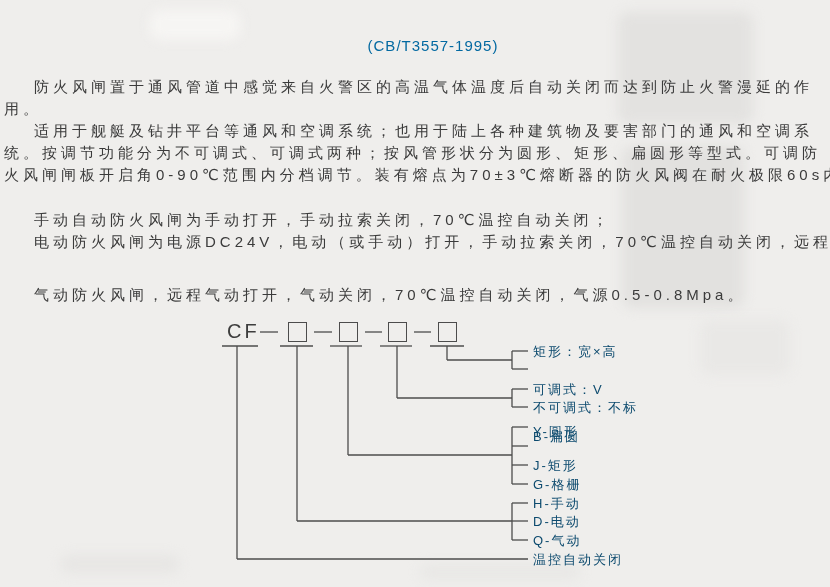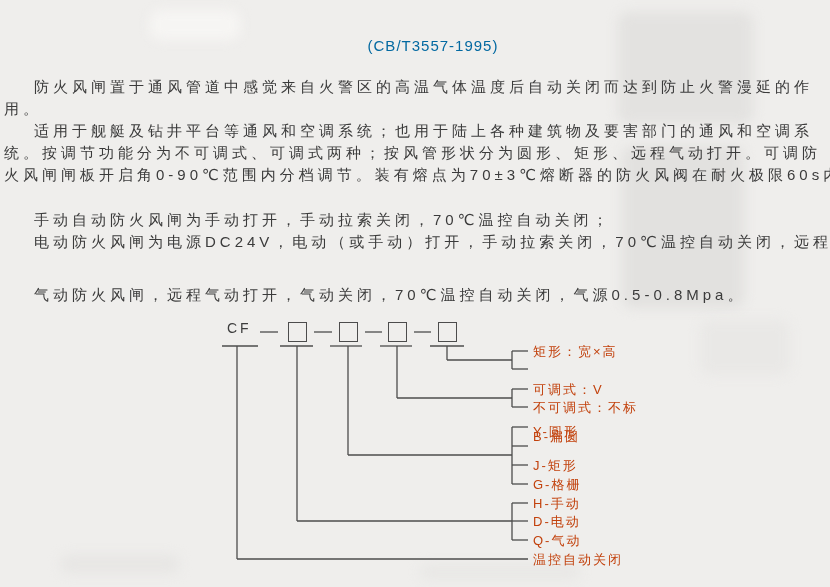--- a/index.html
+++ b/index.html
@@ -11,47 +11,47 @@
   
   .title{position:absolute;left:0;top:6px;width:830px;text-align:center;
          font-size:20px;font-weight:bold;letter-spacing:7px;color:#343434;}
   .standard{position:absolute;left:4px;top:37px;width:830px;text-align:center;
             font-size:15px;letter-spacing:1px;color:#0369a1;padding-left:14px;}
   
   .bl{position:absolute;left:4px;width:824px;font-size:15px;letter-spacing:4px;
       white-space:nowrap;color:#3b3b3b;}
   .bl.indent{left:34px;}
   
-  .cf{position:absolute;left:227px;top:320px;font-size:14px;letter-spacing:3px;
+  .cf{position:absolute;left:227px;top:320px;font-size:20px;letter-spacing:3px;
       color:#3d3d3d;font-weight:500;}
   .cbox{position:absolute;top:322px;width:17px;height:18px;border:1.5px solid #4c4c4c;
         background:transparent;}
   .lbl{position:absolute;left:533px;font-size:13px;letter-spacing:2px;
-       white-space:nowrap;color:#c2410c;}
+       white-space:nowrap;color:#0c4a6e;}
   svg.lines{position:absolute;left:0;top:0;pointer-events:none;}
 </style>
 </head>
 <body>
 
 <div id="page">
 
   <div class="blob" style="left:618px;top:12px;width:135px;height:112px;background:#e3e2e0;"></div>
   <div class="blob" style="left:622px;top:146px;width:122px;height:162px;background:#e2e1df;"></div>
   <div class="blob" style="left:700px;top:320px;width:90px;height:55px;background:#e9e8e6;"></div>
   <div class="blob" style="left:60px;top:555px;width:120px;height:18px;background:#e7e6e4;"></div>
   <div class="blob" style="left:420px;top:565px;width:160px;height:14px;background:#e8e7e5;"></div>
   <div class="blob" style="left:150px;top:10px;width:90px;height:30px;background:#f6f5f3;"></div>
 
   <div class="standard">(CB/T3557-1995)</div>
 
   <div class="bl indent" style="top:78px">防火风闸置于通风管道中感觉来自火警区的高温气体温度后自动关闭而达到防止火警漫延的作</div>
   <div class="bl" style="top:100px">用。</div>
 
   <div class="bl indent" style="top:122px">适用于舰艇及钻井平台等通风和空调系统；也用于陆上各种建筑物及要害部门的通风和空调系</div>
-  <div class="bl" style="top:144px">统。按调节功能分为不可调式、可调式两种；按风管形状分为圆形、矩形、远程气动打开。可调防</div>
+  <div class="bl" style="top:144px">统。按调节功能分为不可调式、可调式两种；按风管形状分为圆形、矩形、扁圆形等型式。可调防</div>
   <div class="bl" style="top:166px">火风闸闸板开启角0-90℃范围内分档调节。装有熔点为70±3℃熔断器的防火风阀在耐火极限60s内</div>
 
   <div class="bl indent" style="top:211px">手动自动防火风闸为手动打开，手动拉索关闭，70℃温控自动关闭；</div>
 
   <div class="bl indent" style="top:233px">电动防火风闸为电源DC24V，电动（或手动）打开，手动拉索关闭，70℃温控自动关闭，远程</div>
 
   <div class="bl indent" style="top:286px">气动防火风闸，远程气动打开，气动关闭，70℃温控自动关闭，气源0.5-0.8Mpa。</div>
 
   <div class="cf">CF</div>
 

